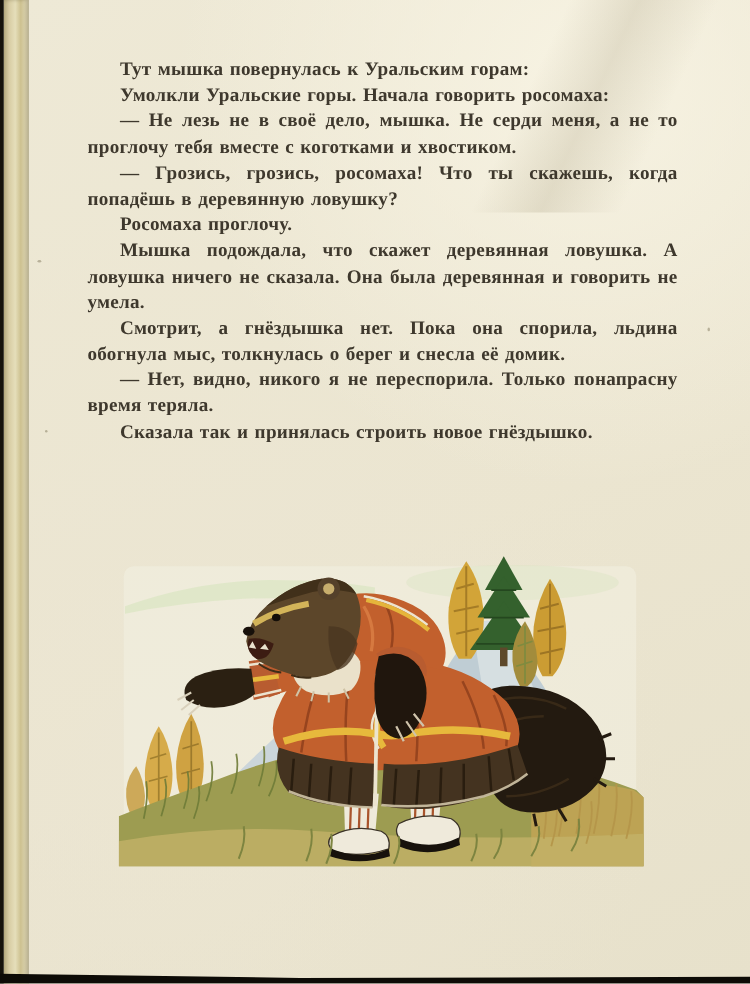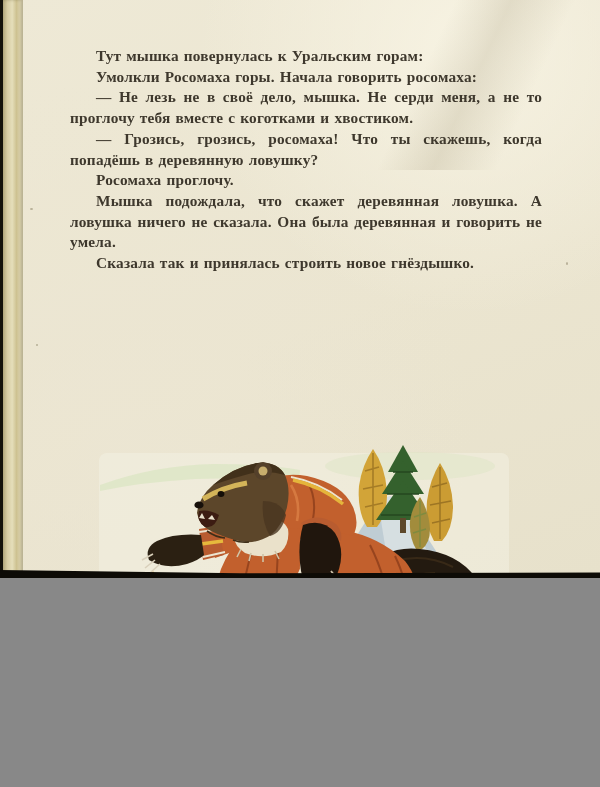--- a/index.html
+++ b/index.html
@@ -1,17 +1,17 @@
 <!DOCTYPE html>
 <html><head>
 <meta charset="utf-8">
 <style>
   html,body{margin:0;padding:0;background:#888;}
   .page{
-    position:relative;width:600px;height:578px;overflow:hidden;
+    position:relative;width:600px;height:787px;overflow:hidden;
     font-family:"Liberation Serif","DejaVu Serif",serif;
     background:
       radial-gradient(circle at 78% 8%, rgba(248,244,228,.9) 0%, rgba(248,244,228,0) 38%),
       radial-gradient(circle at 20% 75%, rgba(236,230,211,.8) 0%, rgba(236,230,211,0) 55%),
       linear-gradient(160deg,#eee9d6 0%,#ebe5d0 55%,#e7e1cb 100%);
   }
   .scan-border-left{position:absolute;left:0;top:0;width:3px;height:100%;background:#15120b;}
   .page-edge-left{
     position:absolute;left:3px;top:0;width:20px;height:100%;
     background:linear-gradient(90deg,#b2a77c 0%,#d8cda4 22%,#e5deba 46%,#cdc190 68%,#e8e2c7 100%);
@@ -45,25 +45,27 @@
 
 <div class="page">
 
   <div class="page-curl-shade"></div>
   <div class="speck s1"></div>
   <div class="speck s2"></div>
   <div class="speck s3"></div>
 
   <div class="text-block">
       <p>Тут мышка повернулась к Уральским горам:</p>
-      <p>Умолкли Росомаха горы. Начала говорить росомаха:</p>
+      <p>Умолкли Уральские горы. Начала говорить росомаха:</p>
       <p>— Не лезь не в своё дело, мышка. Не серди меня, а не то проглочу тебя вместе с коготками и хвостиком.</p>
       <p>— Грозись, грозись, росомаха! Что ты скажешь, когда попадёшь в деревянную ловушку?</p>
       <p>Росомаха проглочу.</p>
       <p>Мышка подождала, что скажет деревянная ловушка. А ловушка ничего не сказала. Она была деревянная и говорить не умела.</p>
+      <p>Смотрит, а гнёздышка нет. Пока она спорила, льдина обогнула мыс, толкнулась о берег и снесла её домик.</p>
+      <p>— Нет, видно, никого я не переспорила. Только понапрасну время теряла.</p>
       <p>Сказала так и принялась строить новое гнёздышко.</p>
     </div>
 
   <figure class="illustration" style="margin:0" aria-label="Росомаха в оранжевой малице с меховой опушкой и пышным чёрным хвостом идёт по осенней траве; позади голубые горы, золотые деревья и ель.">
     <svg viewBox="0 0 420 255">
 
       <rect x="4" y="12" width="410" height="236" rx="8" fill="#f3f0e2" opacity="0.55"></rect>
 
       <g>
         <path d="M5,44 Q60,24 120,23 Q170,23 205,29 L204,42 Q150,36 100,38 Q48,41 5,50 Z" opacity="0.85" fill="#dde6c6"></path>

